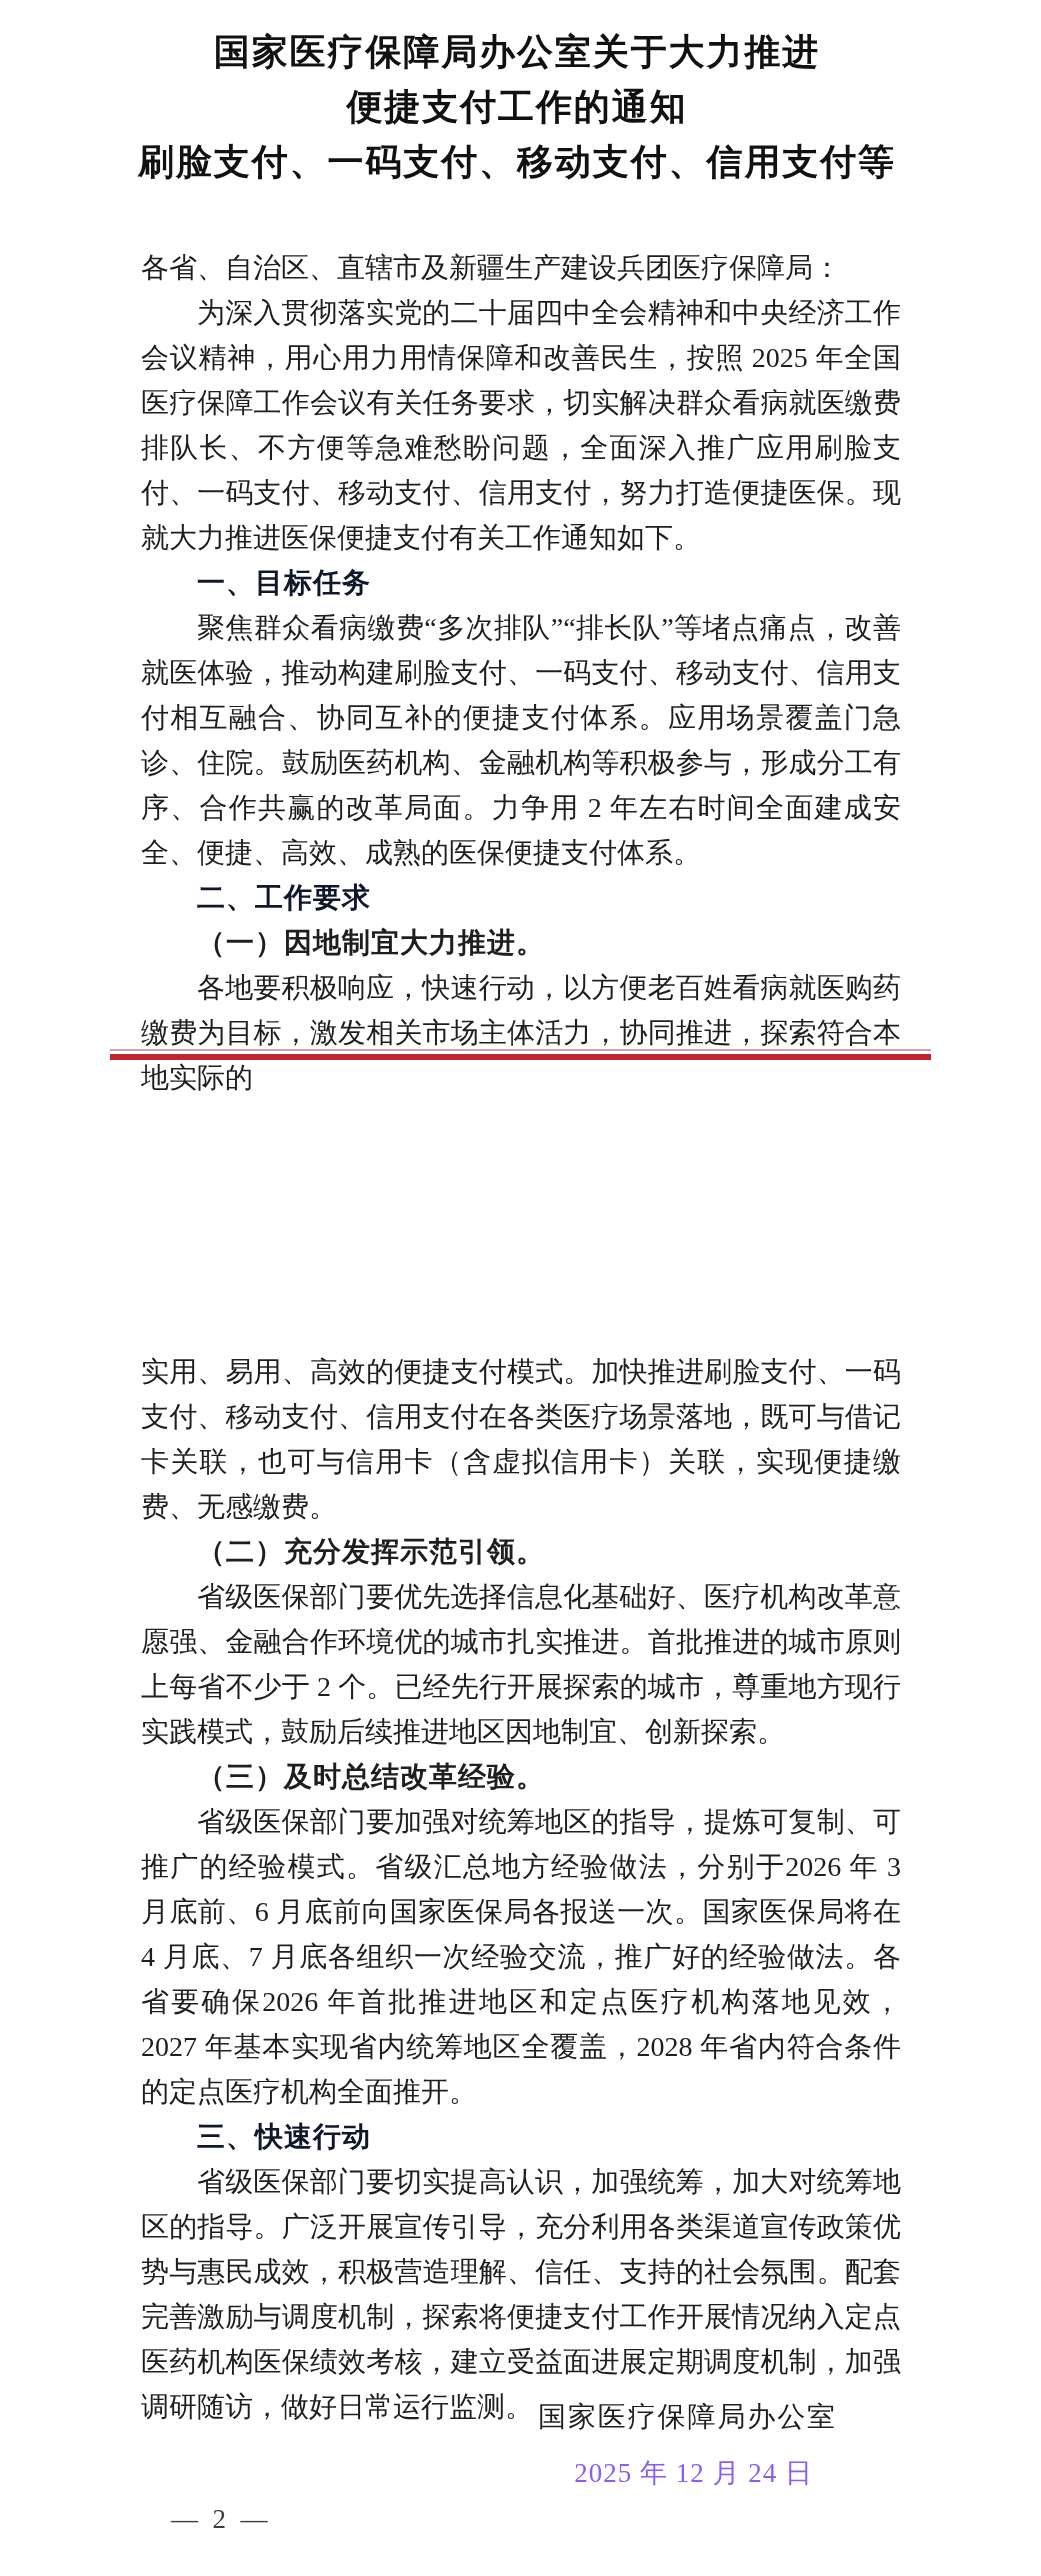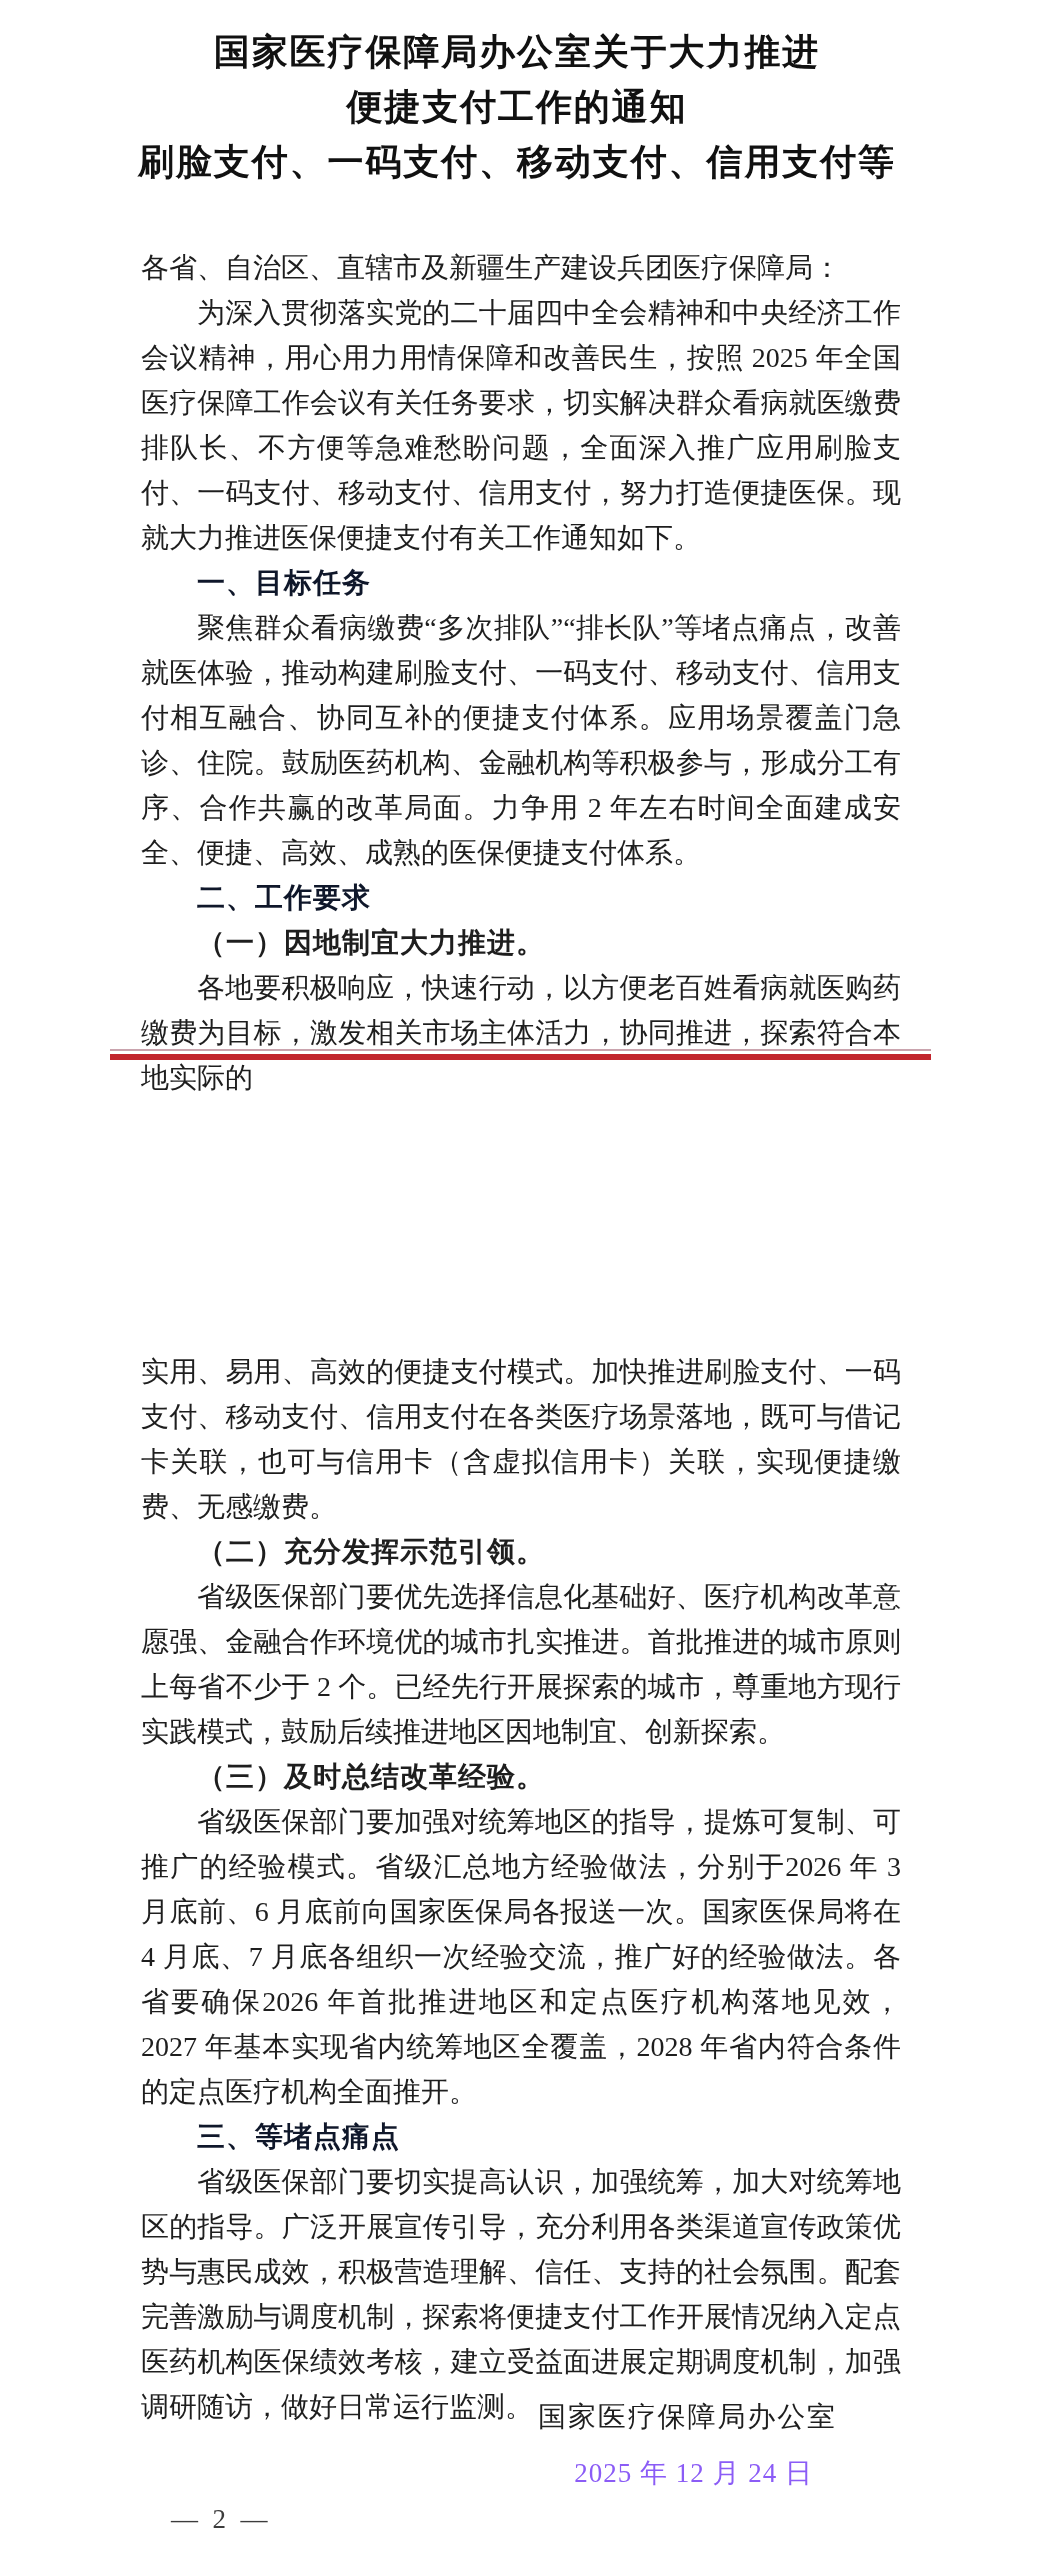--- a/index.html
+++ b/index.html
@@ -117,21 +117,21 @@
 
   <div class="sep-line sep-thin" style="background: rgb(201, 163, 173);"></div>
   <div class="sep-line sep-thick" style="background: rgb(194, 37, 45);"></div>
 
   <div class="body-block block-2">
     <p class="para-cont">实用、易用、高效的便捷支付模式。加快推进刷脸支付、一码支付、移动支付、信用支付在各类医疗场景落地，既可与借记卡关联，也可与信用卡（含虚拟信用卡）关联，实现便捷缴费、无感缴费。</p>
     <p class="sub-heading">（二）充分发挥示范引领。</p>
     <p class="para">省级医保部门要优先选择信息化基础好、医疗机构改革意愿强、金融合作环境优的城市扎实推进。首批推进的城市原则上每省不少于 2 个。已经先行开展探索的城市，尊重地方现行实践模式，鼓励后续推进地区因地制宜、创新探索。</p>
     <p class="sub-heading">（三）及时总结改革经验。</p>
     <p class="para">省级医保部门要加强对统筹地区的指导，提炼可复制、可推广的经验模式。省级汇总地方经验做法，分别于2026 年 3 月底前、6 月底前向国家医保局各报送一次。国家医保局将在4 月底、7 月底各组织一次经验交流，推广好的经验做法。各省要确保2026 年首批推进地区和定点医疗机构落地见效，2027 年基本实现省内统筹地区全覆盖，2028 年省内符合条件的定点医疗机构全面推开。</p>
-    <p class="sec-heading">三、等堵点痛点</p>
+    <p class="sec-heading">三、快速行动</p>
     <p class="para">省级医保部门要切实提高认识，加强统筹，加大对统筹地区的指导。广泛开展宣传引导，充分利用各类渠道宣传政策优势与惠民成效，积极营造理解、信任、支持的社会氛围。配套完善激励与调度机制，探索将便捷支付工作开展情况纳入定点医药机构医保绩效考核，建立受益面进展定期调度机制，加强调研随访，做好日常运行监测。</p>
   </div>
 
   <div class="signature-org">国家医疗保障局办公室</div>
   <div class="signature-date">2025 年 12 月 24 日</div>
   <div class="page-number">— 2 —</div>
 
 </div>
 
 

